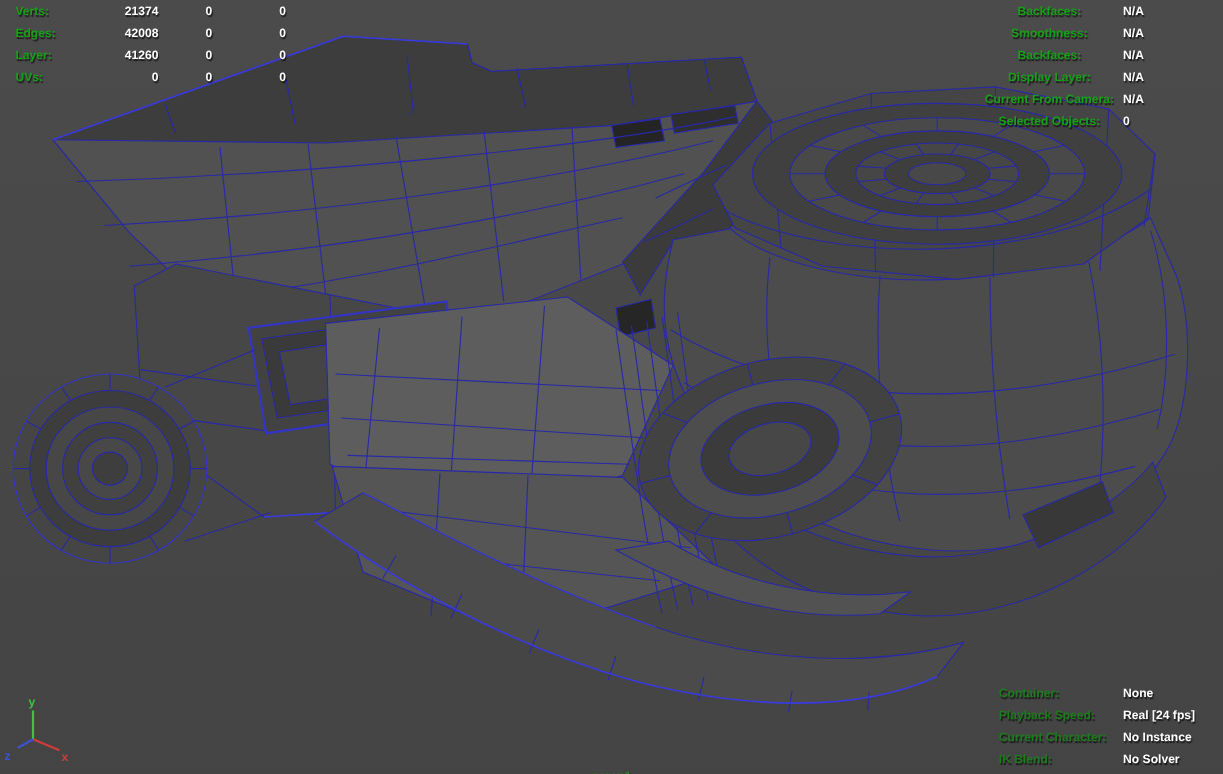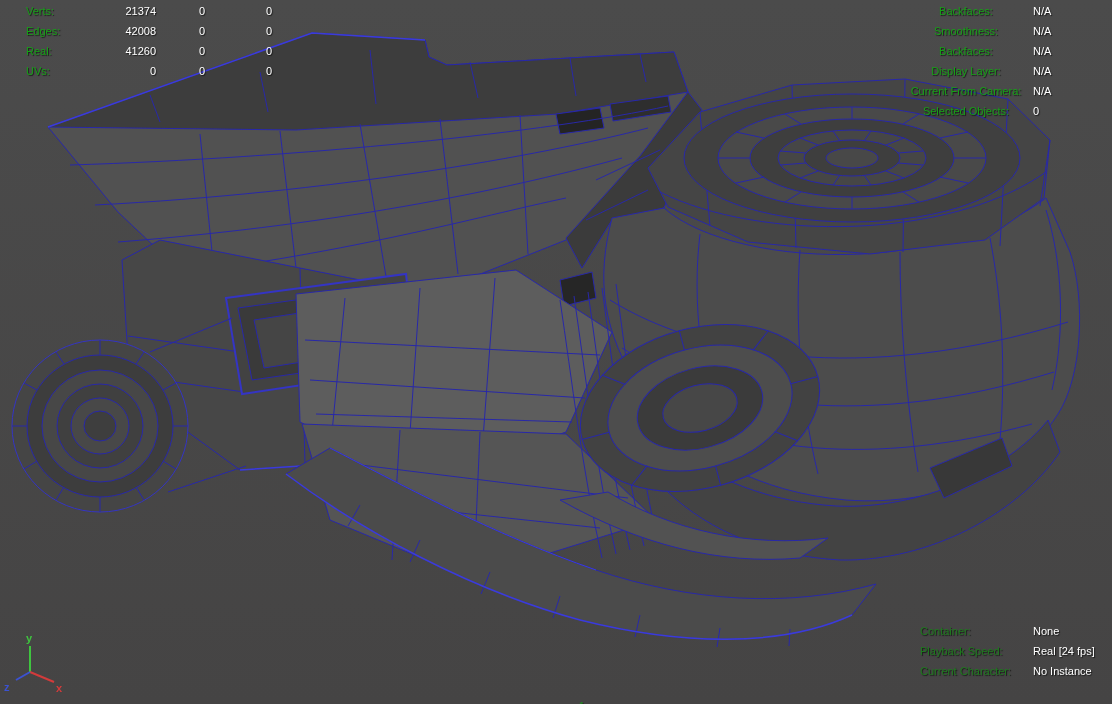--- a/index.html
+++ b/index.html
@@ -4,22 +4,22 @@
 <style>
   * { margin:0; padding:0; box-sizing:border-box; }
   html,body { width:1112px; height:704px; overflow:hidden; background:#2a2a2a; }
   #app {
     position:relative; width:1112px; height:704px; overflow:hidden;
     background:linear-gradient(#4b4b4b,#454444);
     font-family:"Liberation Sans","DejaVu Sans",sans-serif;
   }
   #scene { position:absolute; left:0; top:0; width:1112px; height:704px; }
   .hud {
-    position:absolute; font-size:11px; font-weight:normal; line-height:20px;
-    text-shadow:1px 1px 1px rgba(0,0,0,.65); white-space:nowrap;margin-left:12px;
+    position:absolute; font-size:11px; font-weight:bold; line-height:20px;
+    text-shadow:1px 1px 1px rgba(0,0,0,.65); white-space:nowrap;
   }
   .hud .row { height:20px; }
   .lbl  { color:#17a017; display:inline-block; }
   .lbld { color:#1e7a1e; display:inline-block; }
   .val  { color:#ffffff; display:inline-block; }
   .tl { left:14px; top:1px; }
   .tl .lbl { width:72px; }
   .tl .c1 { width:58px; text-align:right; }
   .tl .c2 { width:49px; text-align:right; }
   .tl .c3 { width:67px; text-align:right; }
@@ -230,21 +230,21 @@
   </svg>
 
   <div class="hud tl">
     <div class="row">
       <span class="lbl">Verts:</span><span class="val c1">21374</span><span class="val c2">0</span><span class="val c3">0</span>
     </div>
     <div class="row">
       <span class="lbl">Edges:</span><span class="val c1">42008</span><span class="val c2">0</span><span class="val c3">0</span>
     </div>
     <div class="row">
-      <span class="lbl">Real:</span><span class="val c1">41260</span><span class="val c2">0</span><span class="val c3">0</span>
+      <span class="lbl">Layer:</span><span class="val c1">41260</span><span class="val c2">0</span><span class="val c3">0</span>
     </div>
     <div class="row">
       <span class="lbl">UVs:</span><span class="val c1">0</span><span class="val c2">0</span><span class="val c3">0</span>
     </div>
   </div>
 
   <div class="hud tr">
     <div class="row">
       <span class="lbl">Backfaces:</span><span class="val">N/A</span>
     </div>
@@ -268,17 +268,20 @@
   <div class="hud br">
     <div class="row">
       <span class="lbld">Container:</span><span class="val">None</span>
     </div>
     <div class="row">
       <span class="lbld">Playback Speed:</span><span class="val">Real [24 fps]</span>
     </div>
     <div class="row">
       <span class="lbld">Current Character:</span><span class="val">No Instance</span>
     </div>
+    <div class="row">
+      <span class="lbld">IK Blend:</span><span class="val">No Solver</span>
+    </div>
   </div>
 
   <div class="hud cam">persp1</div>
 
 </div>
 
 </body></html>

